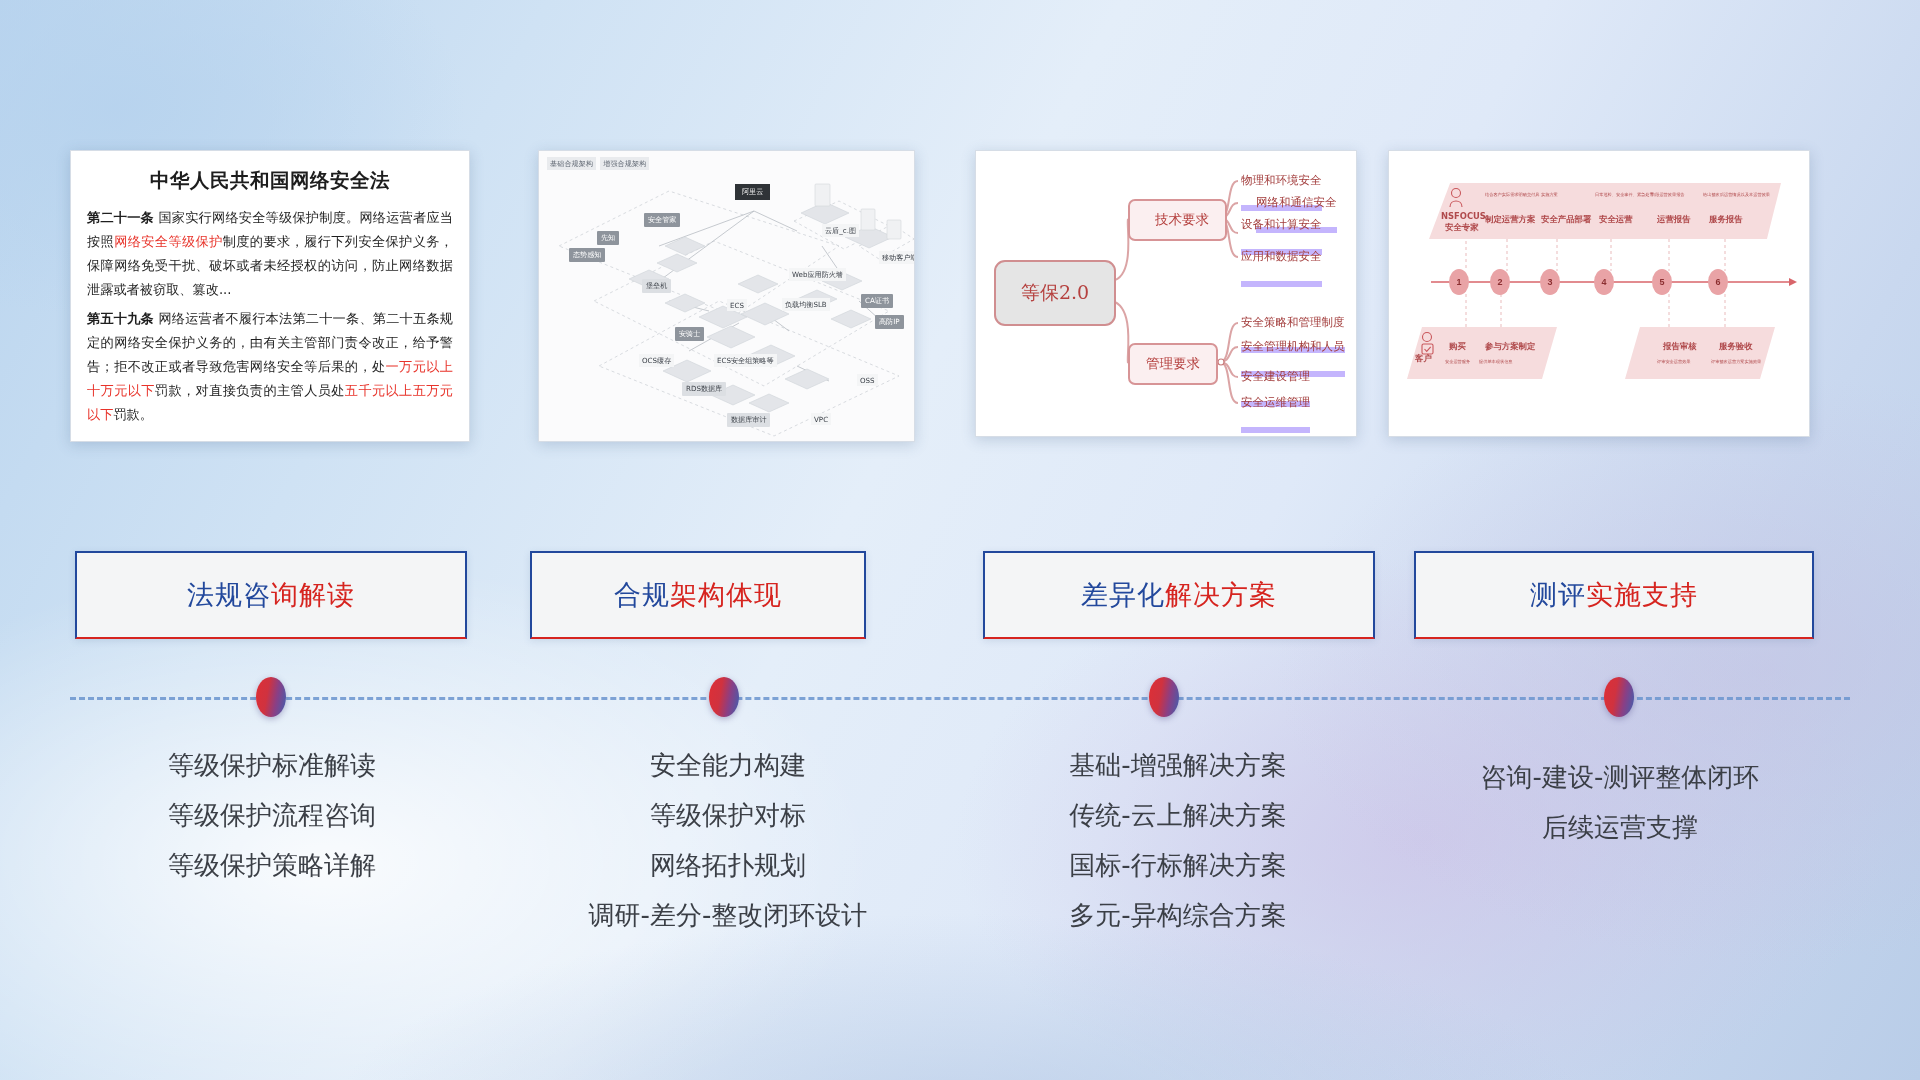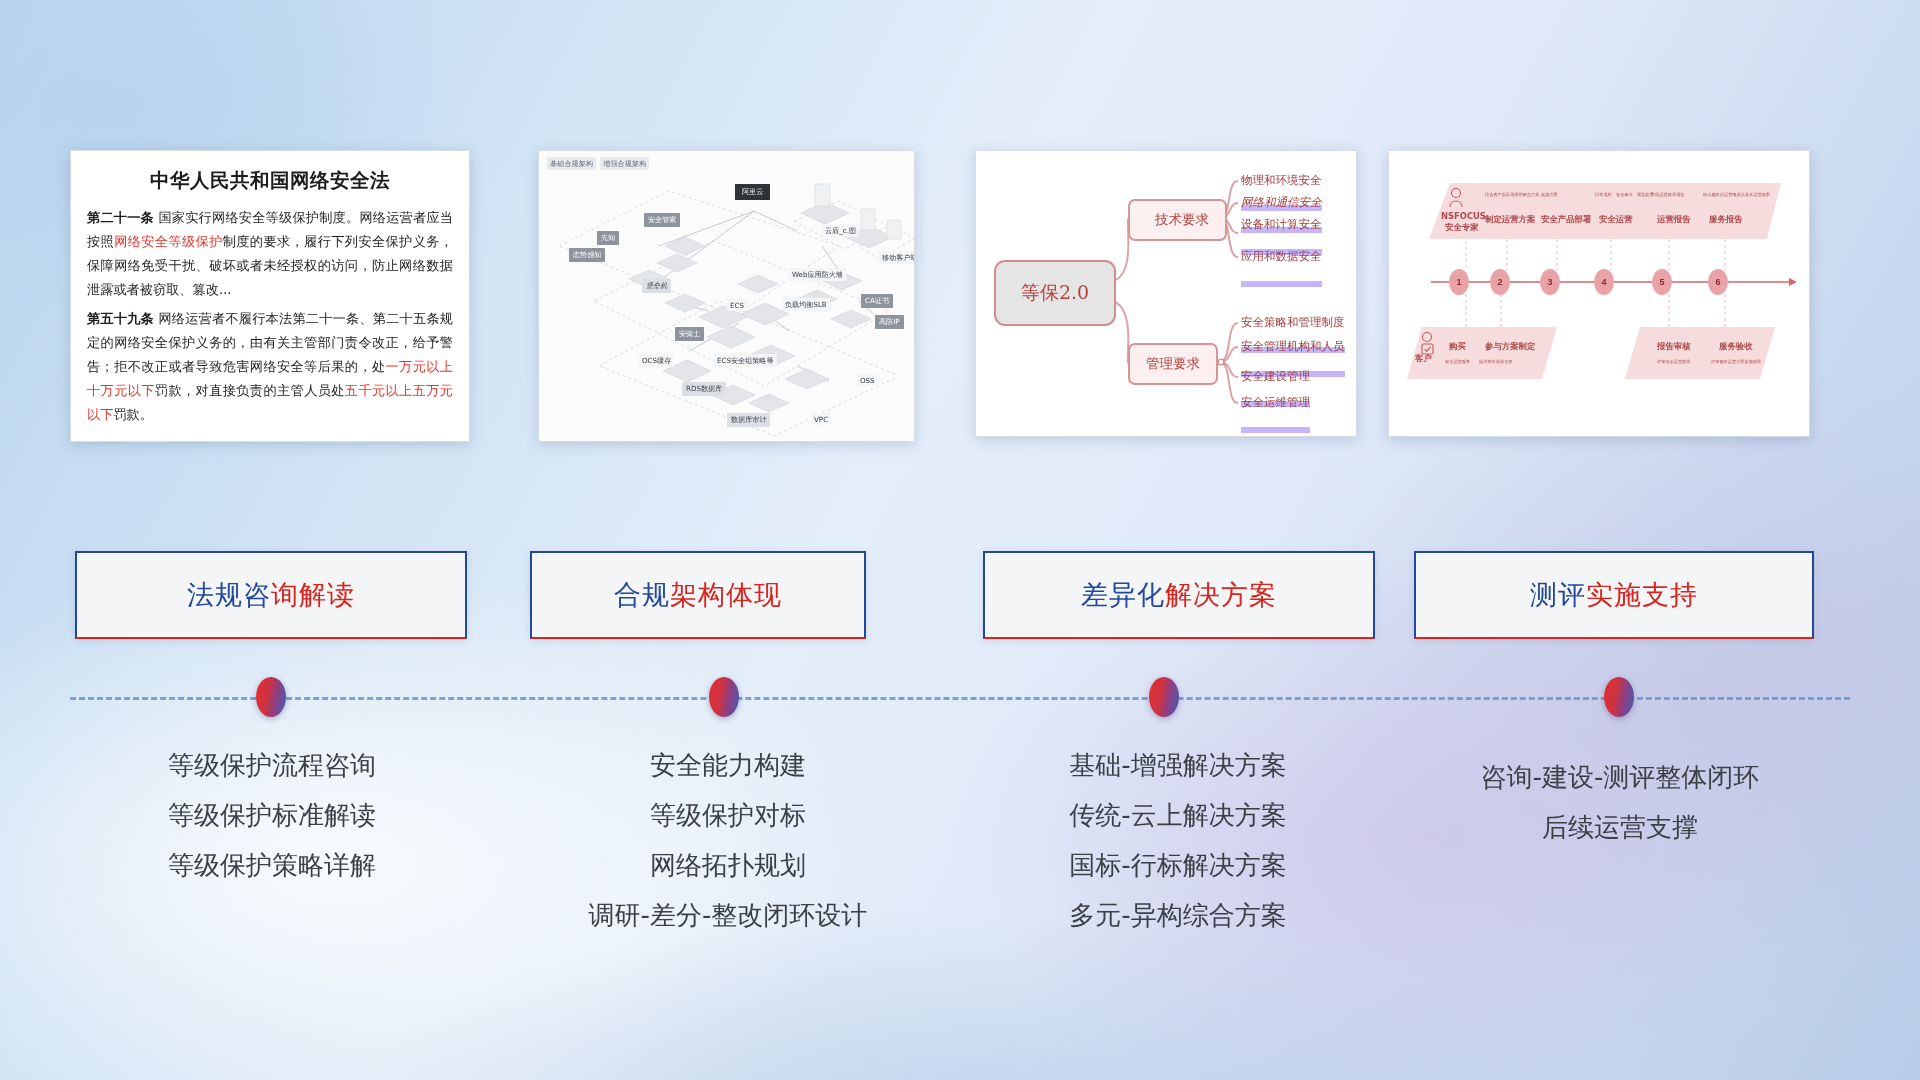--- a/index.html
+++ b/index.html
@@ -184,21 +184,21 @@
             <rect x="276" y="33" width="15" height="22" rx="1"></rect>
             <rect x="322" y="58" width="14" height="21" rx="1"></rect>
             <rect x="348" y="69" width="14" height="19" rx="1"></rect>
           </g>
         </svg>
         <div id="arch-nodes">
             <div class="nd dark" style="left: 196px; top: 33px;">阿里云</div>
             <div class="nd chip" style="left: 105px; top: 62px;">安全管家</div>
             <div class="nd chip" style="left: 58px; top: 80px;">先知</div>
             <div class="nd chip" style="left: 30px; top: 97px;">态势感知</div>
-            <div class="nd chip2" style="left: 103px; top: 128px; font-style: italic;">堡垒机</div>
+            <div class="nd chip2" style="left: 103px; top: 128px;">堡垒机</div>
             <div class="nd plain" style="left: 188px; top: 148px;">ECS</div>
             <div class="nd chip" style="left: 136px; top: 176px;">安骑士</div>
             <div class="nd plain" style="left: 100px; top: 203px;">OCS缓存</div>
             <div class="nd chip2" style="left: 143px; top: 231px;">RDS数据库</div>
             <div class="nd chip2" style="left: 188px; top: 262px;">数据库审计</div>
             <div class="nd plain" style="left: 283px; top: 73px;">云盾_c.图</div>
             <div class="nd plain" style="left: 250px; top: 117px;">Web应用防火墙</div>
             <div class="nd plain" style="left: 243px; top: 147px;">负载均衡SLB</div>
             <div class="nd chip" style="left: 322px; top: 143px;">CA证书</div>
             <div class="nd chip" style="left: 336px; top: 164px;">高防IP</div>
@@ -226,21 +226,21 @@
             <path d="M244 211 C 256 211, 250 252, 262 252"></path>
           </g>
           <circle cx="245" cy="67" r="3" fill="#fff" stroke="#c97d7d" stroke-width="1.2"></circle>
           <circle cx="245" cy="211" r="3" fill="#fff" stroke="#c97d7d" stroke-width="1.2"></circle>
         </svg>
         <div class="mm-root">等保2.0</div>
         <div class="mm-br tech">技术要求</div>
         <div class="mm-br mgmt">管理要求</div>
         <div id="mm-leaves">
             <div class="mm-leaf" style="left: 265px; top: 22px;">物理和环境安全</div>
-            <div class="mm-leaf" style="left: 265px; top: 44px; font-style: italic;">网络和通信安全</div>
+            <div class="mm-leaf" style="left: 280px; top: 44px;">网络和通信安全</div>
             <div class="mm-leaf" style="left: 265px; top: 66px;">设备和计算安全</div>
             <div class="mm-leaf" style="left: 265px; top: 98px;">应用和数据安全</div>
             <div class="mm-leaf" style="left: 265px; top: 164px;">安全策略和管理制度</div>
             <div class="mm-leaf" style="left: 265px; top: 188px;">安全管理机构和人员</div>
             <div class="mm-leaf" style="left: 265px; top: 218px;">安全建设管理</div>
             <div class="mm-leaf" style="left: 265px; top: 244px;">安全运维管理</div>
           </div>
       </div>
     </div>
 
@@ -284,21 +284,21 @@
             <div class="ns-t ns-big" style="left: 210px; top: 63px;">安全运营</div>
             <div class="ns-t ns-sm" style="left: 262px; top: 41px;">阶段运营效果报告</div>
             <div class="ns-t ns-big" style="left: 268px; top: 63px;">运营报告</div>
             <div class="ns-t ns-sm" style="left: 314px; top: 41px;">给出整改后运营情况以及本运营效果</div>
             <div class="ns-t ns-big" style="left: 320px; top: 63px;">服务报告</div>
             <div class="ns-t ns-big" style="left: 26px; top: 202px;">客户</div>
             <div class="ns-t ns-big" style="left: 60px; top: 190px;">购买</div>
             <div class="ns-t ns-sm" style="left: 56px; top: 208px;">安全运营服务</div>
             <div class="ns-t ns-big" style="left: 96px; top: 190px;">参与方案制定</div>
             <div class="ns-t ns-sm" style="left: 90px; top: 208px;">提供基本现状信息</div>
-            <div class="ns-t ns-big" style="left: 268px; top: 190px; text-align: right;">报告审核</div>
+            <div class="ns-t ns-big" style="left: 274px; top: 190px; text-align: right;">报告审核</div>
             <div class="ns-t ns-sm" style="left: 268px; top: 208px;">评审安全运营效果</div>
             <div class="ns-t ns-big" style="left: 330px; top: 190px;">服务验收</div>
             <div class="ns-t ns-sm" style="left: 322px; top: 208px;">评审整改运营方案实施效果</div>
             <div class="ns-num" style="left: 60px; top: 118px;">1</div>
             <div class="ns-num" style="left: 101px; top: 118px;">2</div>
             <div class="ns-num" style="left: 151px; top: 118px;">3</div>
             <div class="ns-num" style="left: 205px; top: 118px;">4</div>
             <div class="ns-num" style="left: 263px; top: 118px;">5</div>
             <div class="ns-num" style="left: 319px; top: 118px;">6</div>
           </div>
@@ -324,22 +324,22 @@
   <div class="tl">
     <div class="tl-line"></div>
     <div class="dot d1"></div>
     <div class="dot d2"></div>
     <div class="dot d3"></div>
     <div class="dot d4"></div>
   </div>
 
   <div class="lists">
     <div class="col l1">
+      <div class="it">等级保护标准解读</div>
       <div class="it">等级保护流程咨询</div>
-      <div class="it">等级保护标准解读</div>
       <div class="it">等级保护策略详解</div>
     </div>
     <div class="col l2">
       <div class="it">安全能力构建</div>
       <div class="it">等级保护对标</div>
       <div class="it">网络拓扑规划</div>
       <div class="it">调研-差分-整改闭环设计</div>
     </div>
     <div class="col l3">
       <div class="it">基础-增强解决方案</div>

